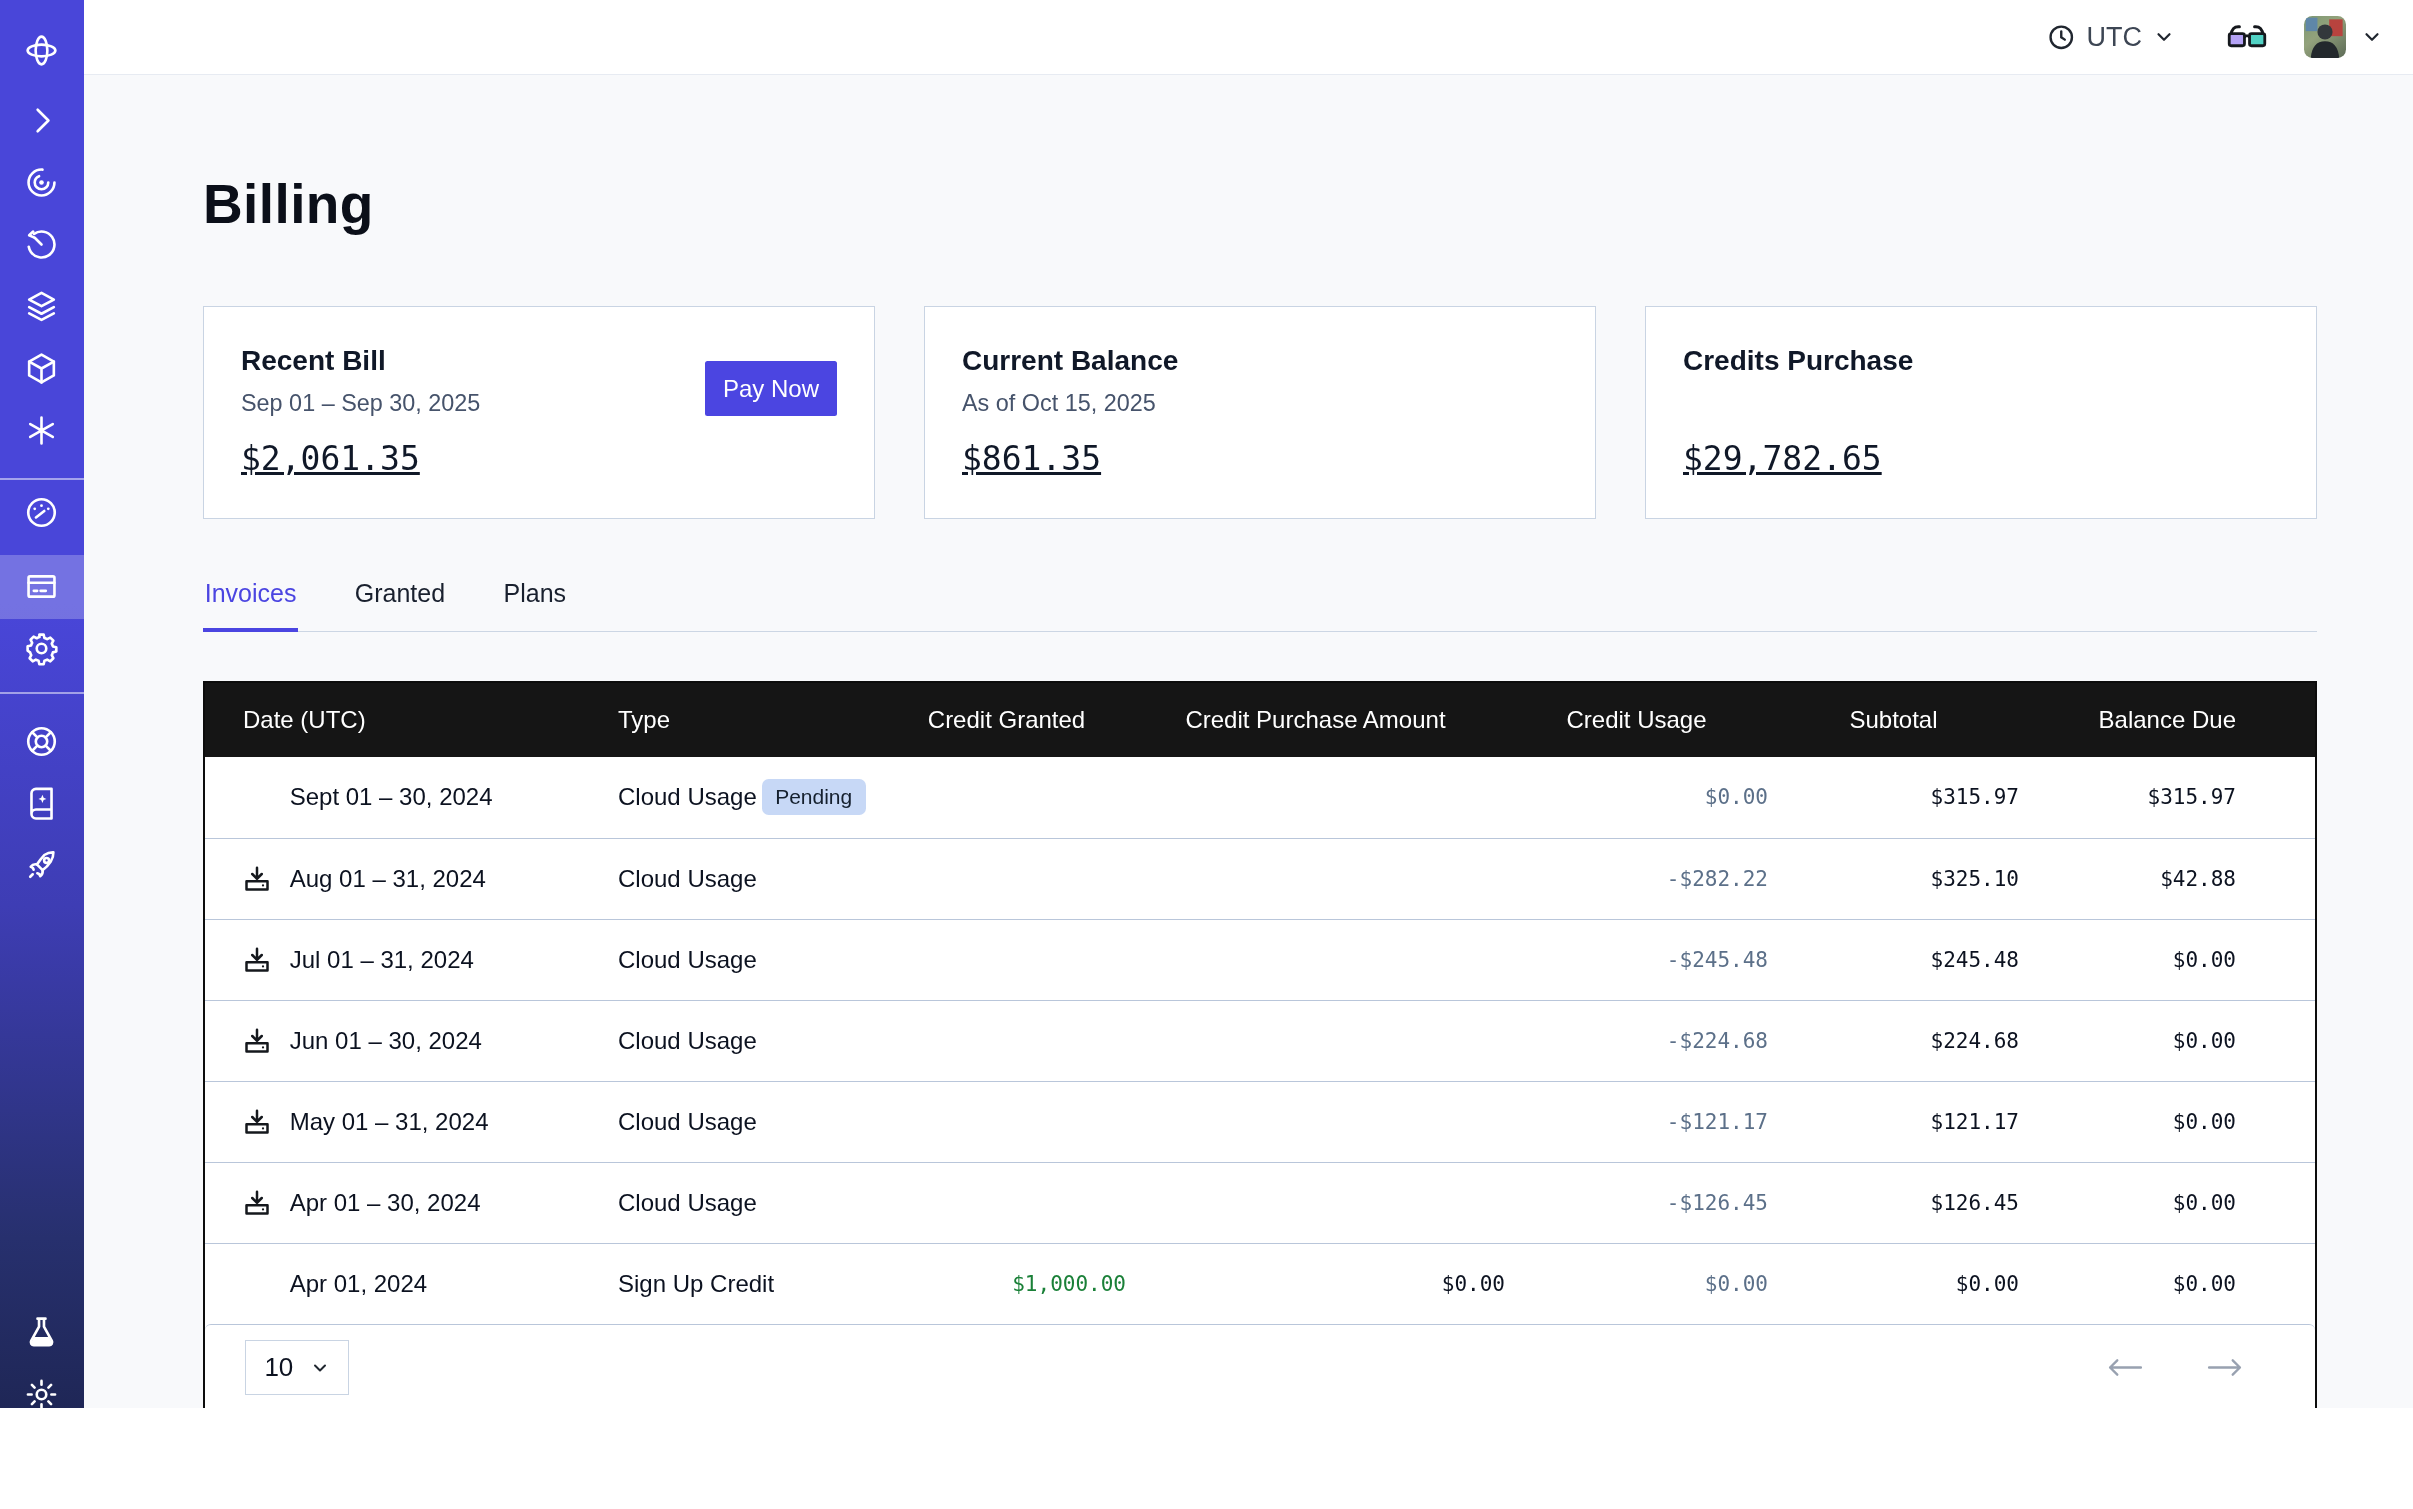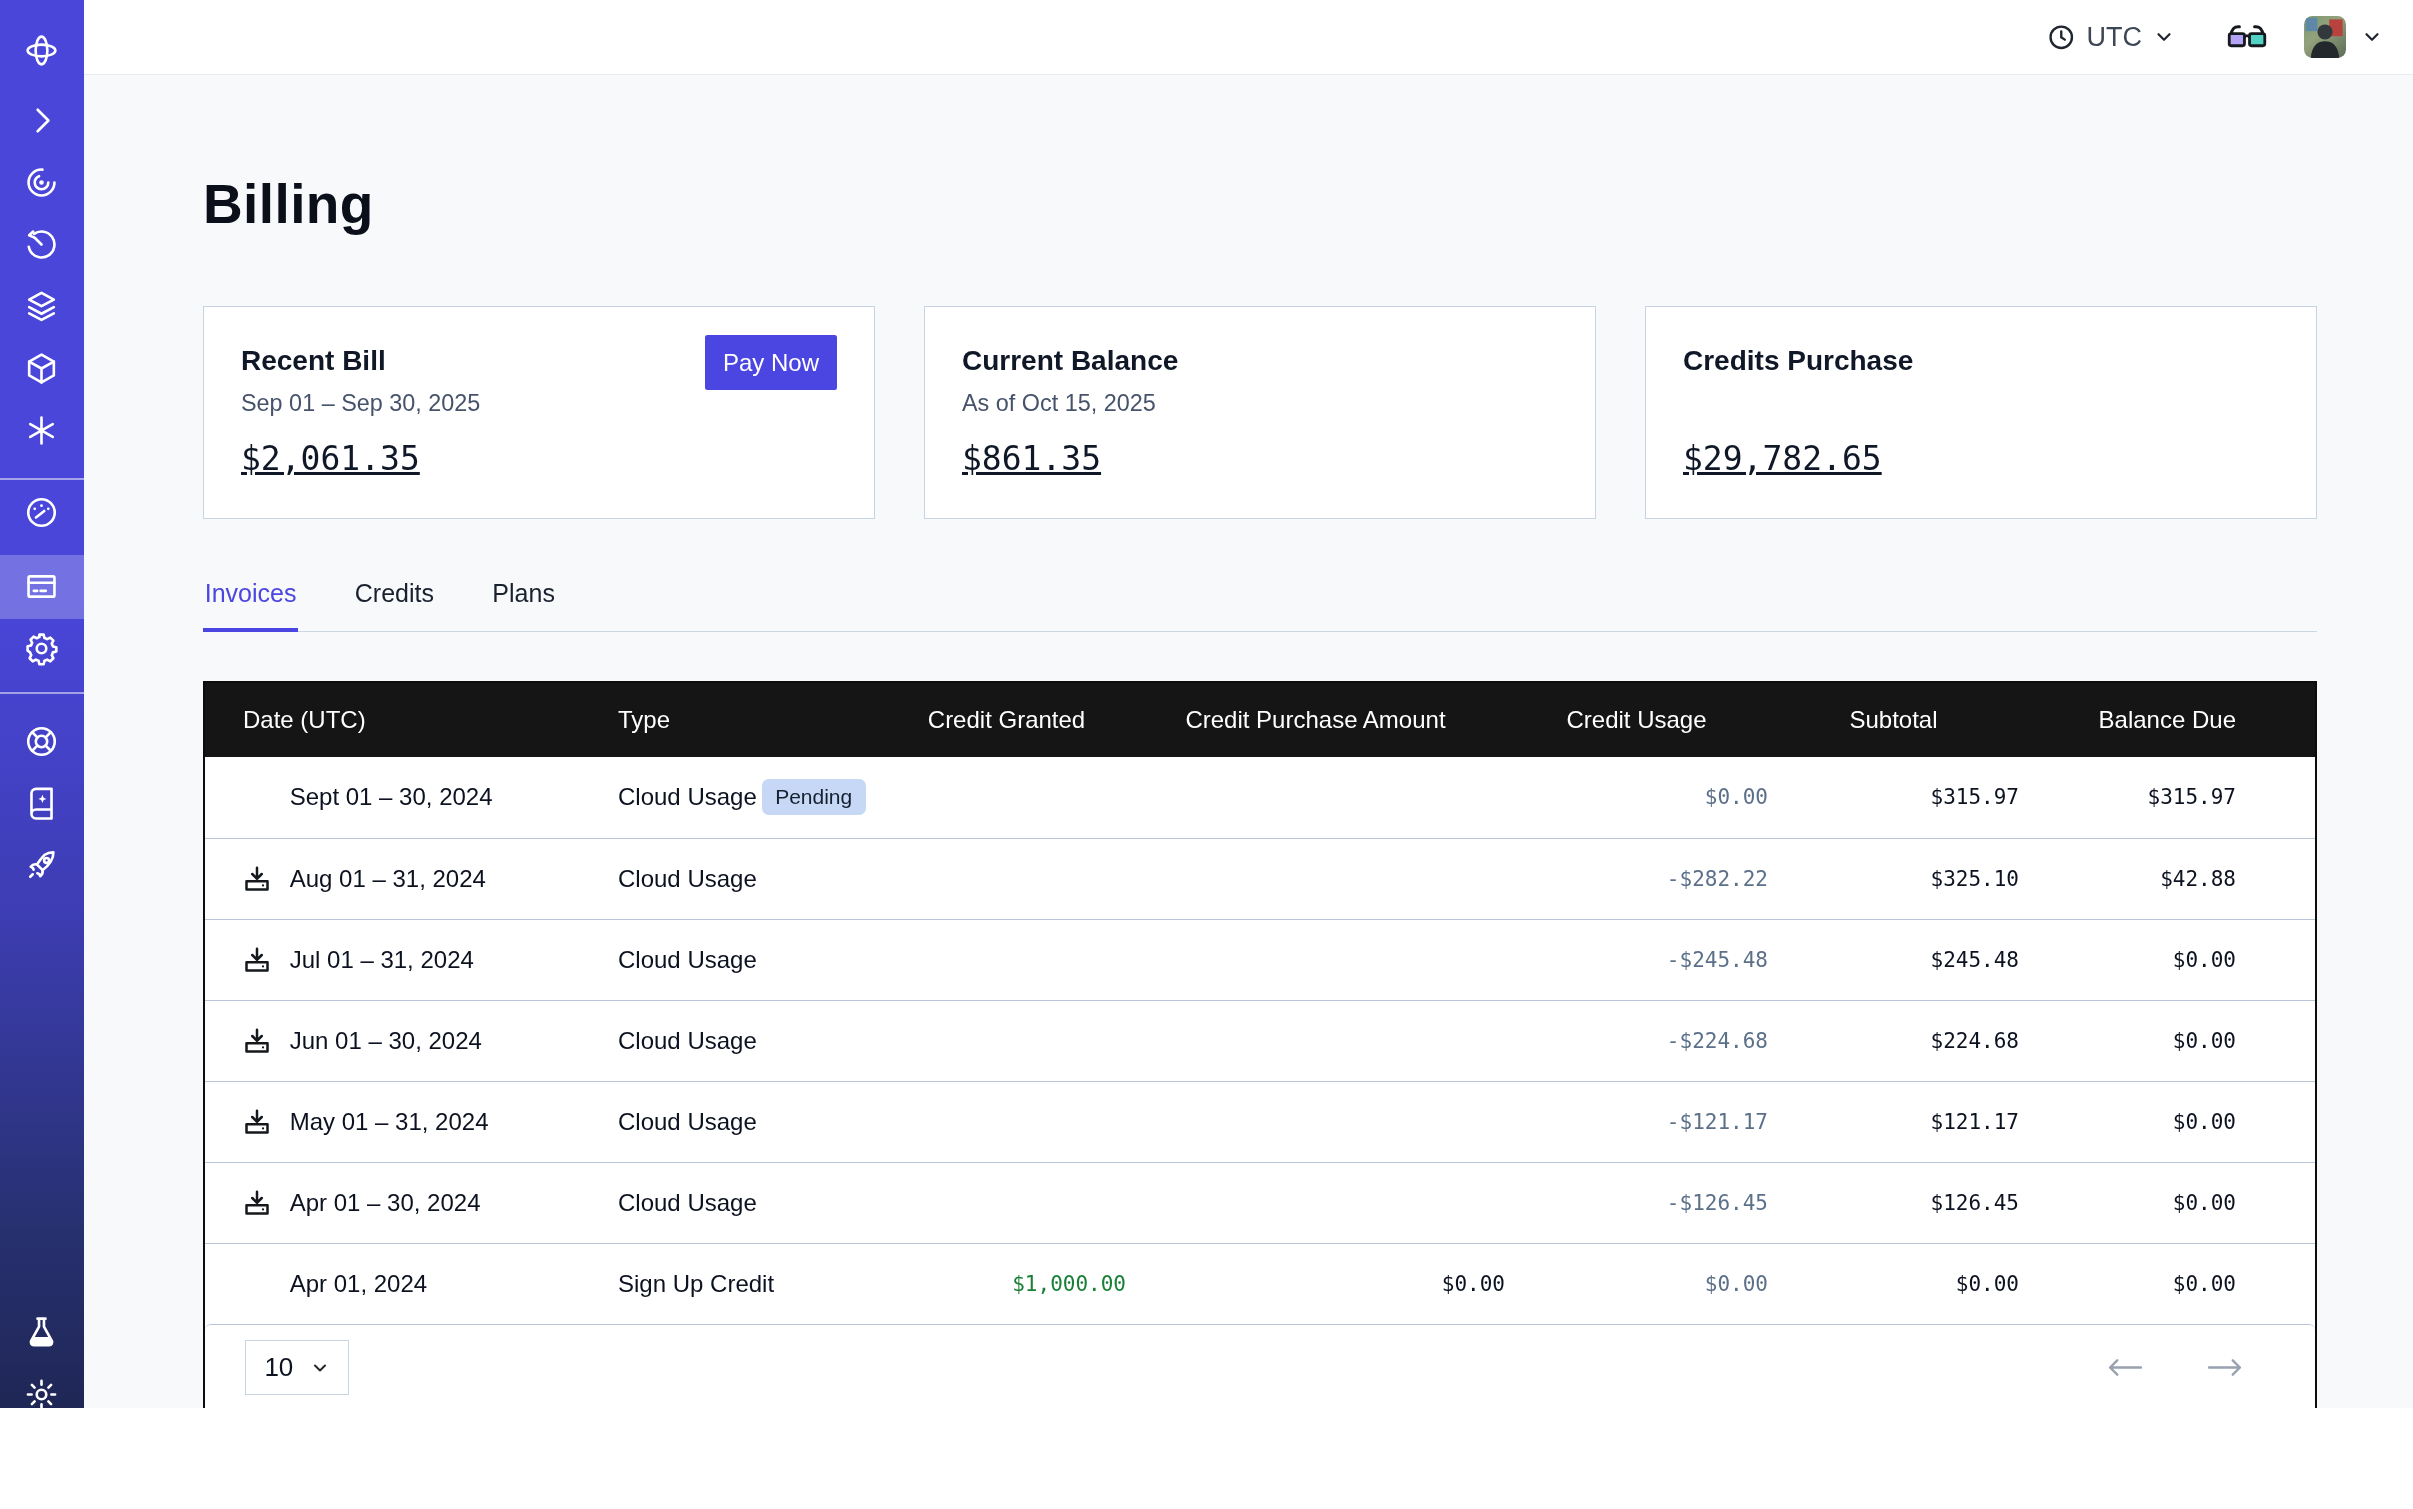--- a/index.html
+++ b/index.html
@@ -34,21 +34,21 @@
     background:linear-gradient(140deg,#7d9871 0%,#93a27c 40%,#5d6b57 100%); margin-right:15px; }
   .avatar svg { position:absolute; inset:0; }
   
   .content { position:absolute; left:84px; top:75px; right:0; bottom:0; padding:0 96px 0 119px; background:#f8f9fb; }
   h1.page-title { margin:97px 0 0 0; font-size:55px; font-weight:600; color:#0b0f19; letter-spacing:0.4px; }
   .cards { display:flex; gap:49px; margin-top:70px; }
   .card { position:relative; flex:1; height:213px; background:#fff; border:1.7px solid #c9d4e3; padding:38px 37px; }
   .card-title { font-size:28px; font-weight:600; color:#101828; }
   .card-sub { margin-top:13.4px; font-size:23.4px; color:#46536b; }
   .card-amount { position:absolute; left:37px; top:132px; font-family:"DejaVu Sans Mono",monospace; font-size:33px; color:#101828;text-decoration:underline; }
-  .paynow { position:absolute; right:37px; top:28px; width:132px; height:55px; background:#4b45e1; color:#fff;
+  .paynow { position:absolute; right:37px; top:54px; width:132px; height:55px; background:#4b45e1; color:#fff;
     font-size:24px; font-family:"Liberation Sans",sans-serif; display:flex; align-items:center; justify-content:center; border:none; border-radius:2.5px; cursor:pointer; }
   
   .tabs { display:flex; gap:55px; margin-top:47px; border-bottom:1.7px solid #ccd6e4; }
   .tab { font-size:25px; color:#19202e; padding:13.4px 1.7px 20px 1.7px; cursor:pointer; }
   .tab.active { color:#4b45e1; border-bottom:4.2px solid #4b45e1; margin-bottom:-1.7px; }
   
   .table-wrap { margin-top:49px; background:#fff; border:2.5px solid #0c0c0c; }
   .grid-cols { display:grid; grid-template-columns:413px 269px 239px 379px 263px 251px 1fr; align-items:center; }
   .thead { height:74px; background:#151515; color:#fff; font-size:24px; font-weight:500; }
   .th-date { padding-left:38px; }
@@ -238,21 +238,21 @@
         <div class="card-amount">$861.35</div>
       </section>
       <section class="card">
         <div class="card-title">Credits Purchase</div>
         <div class="card-amount">$29,782.65</div>
       </section>
     </div>
 
     <div class="tabs">
       <div class="tab active">Invoices</div>
-      <div class="tab">Credits</div>
+      <div class="tab">Granted</div>
       <div class="tab">Plans</div>
     </div>
 
     <div class="table-wrap">
       <div class="grid-cols thead">
         <div class="th-date">Date (UTC)</div>
         <div>Type</div>
         <div class="th-right">Credit Granted</div>
         <div class="th-right">Credit Purchase Amount</div>
         <div class="th-right">Credit Usage</div>

